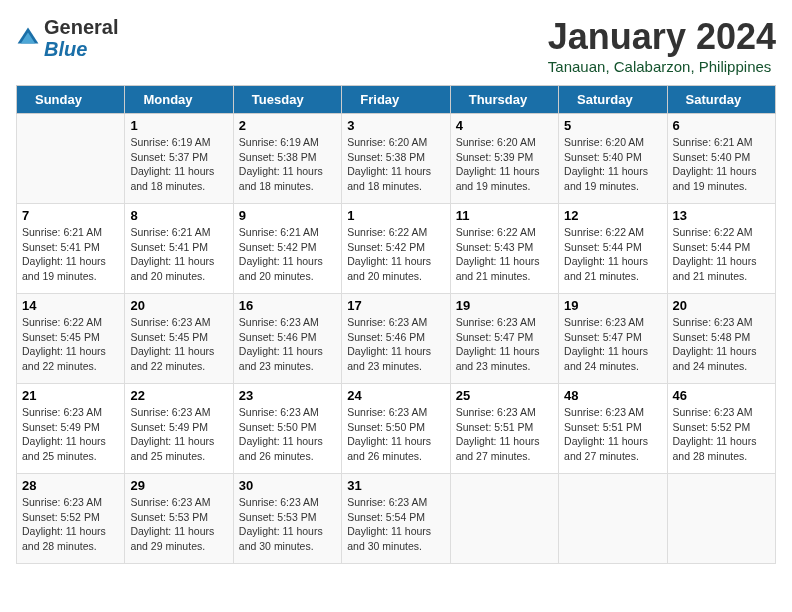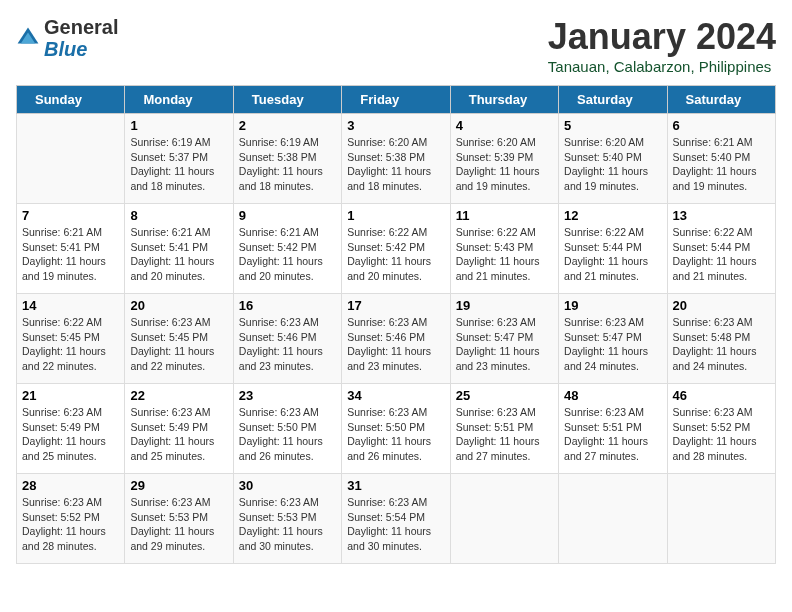--- a/index.html
+++ b/index.html
@@ -214,21 +214,21 @@
         </td>
         <td>
           <span class="day-num">22</span>
           <div class="day-info">Sunrise: 6:23 AM<br>Sunset: 5:49 PM<br>Daylight: 11 hours<br>and 25 minutes.</div>
         </td>
         <td>
           <span class="day-num">23</span>
           <div class="day-info">Sunrise: 6:23 AM<br>Sunset: 5:50 PM<br>Daylight: 11 hours<br>and 26 minutes.</div>
         </td>
         <td>
-          <span class="day-num">34</span>
+          <span class="day-num">24</span>
           <div class="day-info">Sunrise: 6:23 AM<br>Sunset: 5:50 PM<br>Daylight: 11 hours<br>and 26 minutes.</div>
         </td>
         <td>
           <span class="day-num">25</span>
           <div class="day-info">Sunrise: 6:23 AM<br>Sunset: 5:51 PM<br>Daylight: 11 hours<br>and 27 minutes.</div>
         </td>
         <td>
           <span class="day-num">48</span>
           <div class="day-info">Sunrise: 6:23 AM<br>Sunset: 5:51 PM<br>Daylight: 11 hours<br>and 27 minutes.</div>
         </td>

